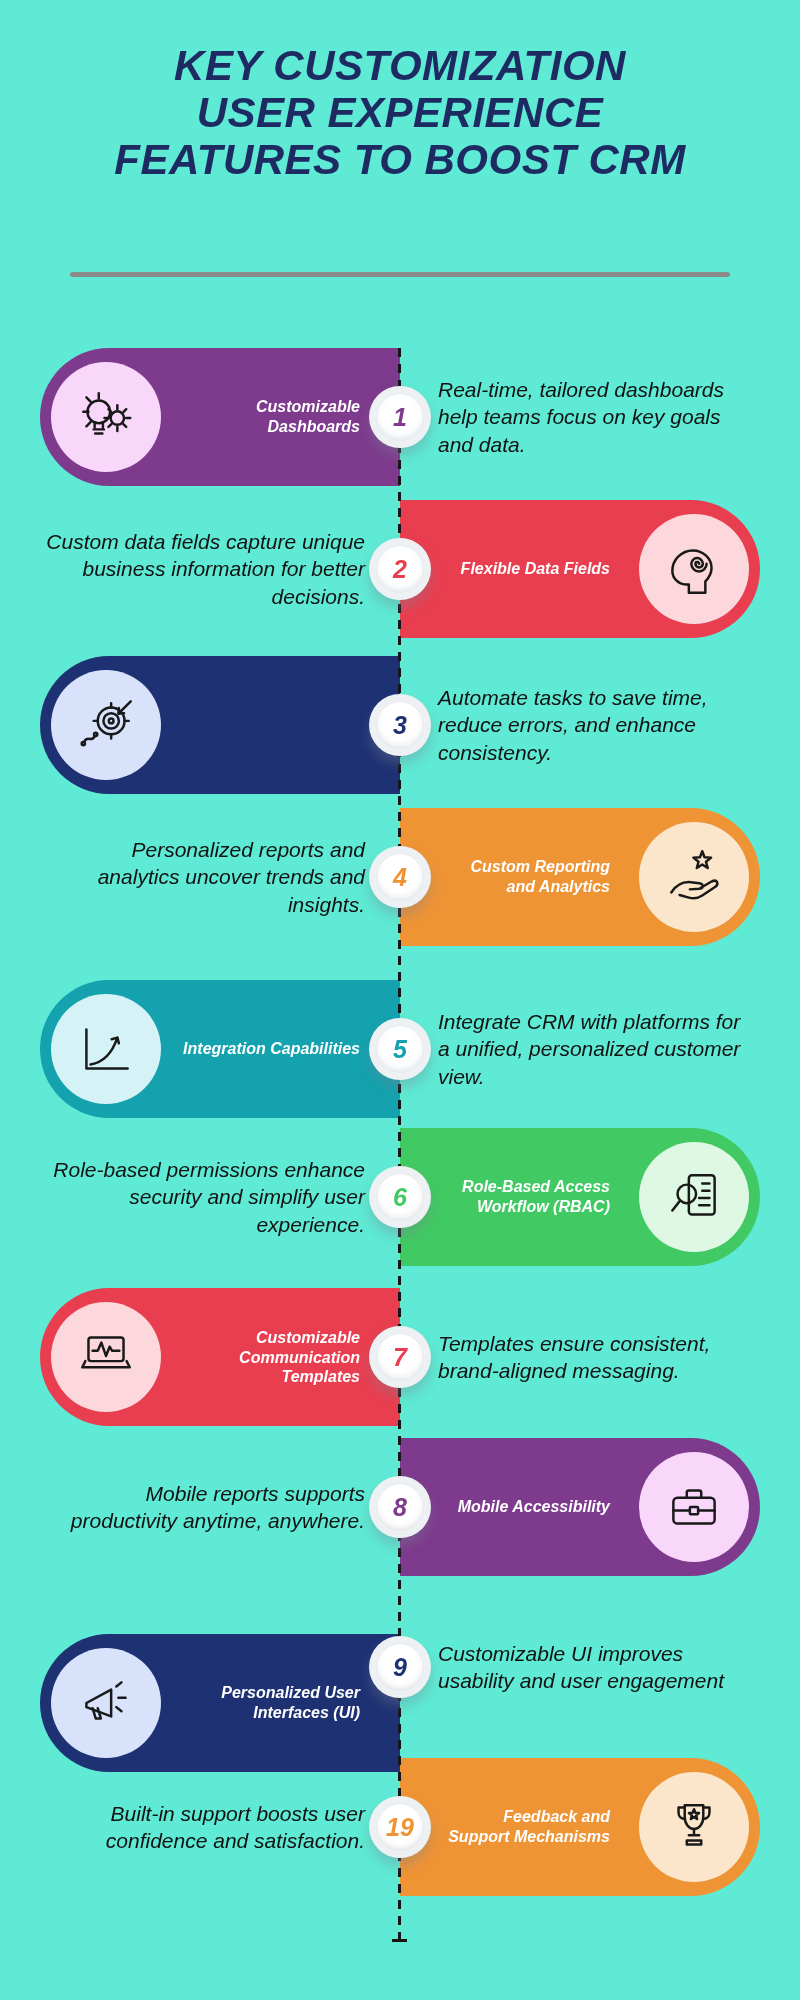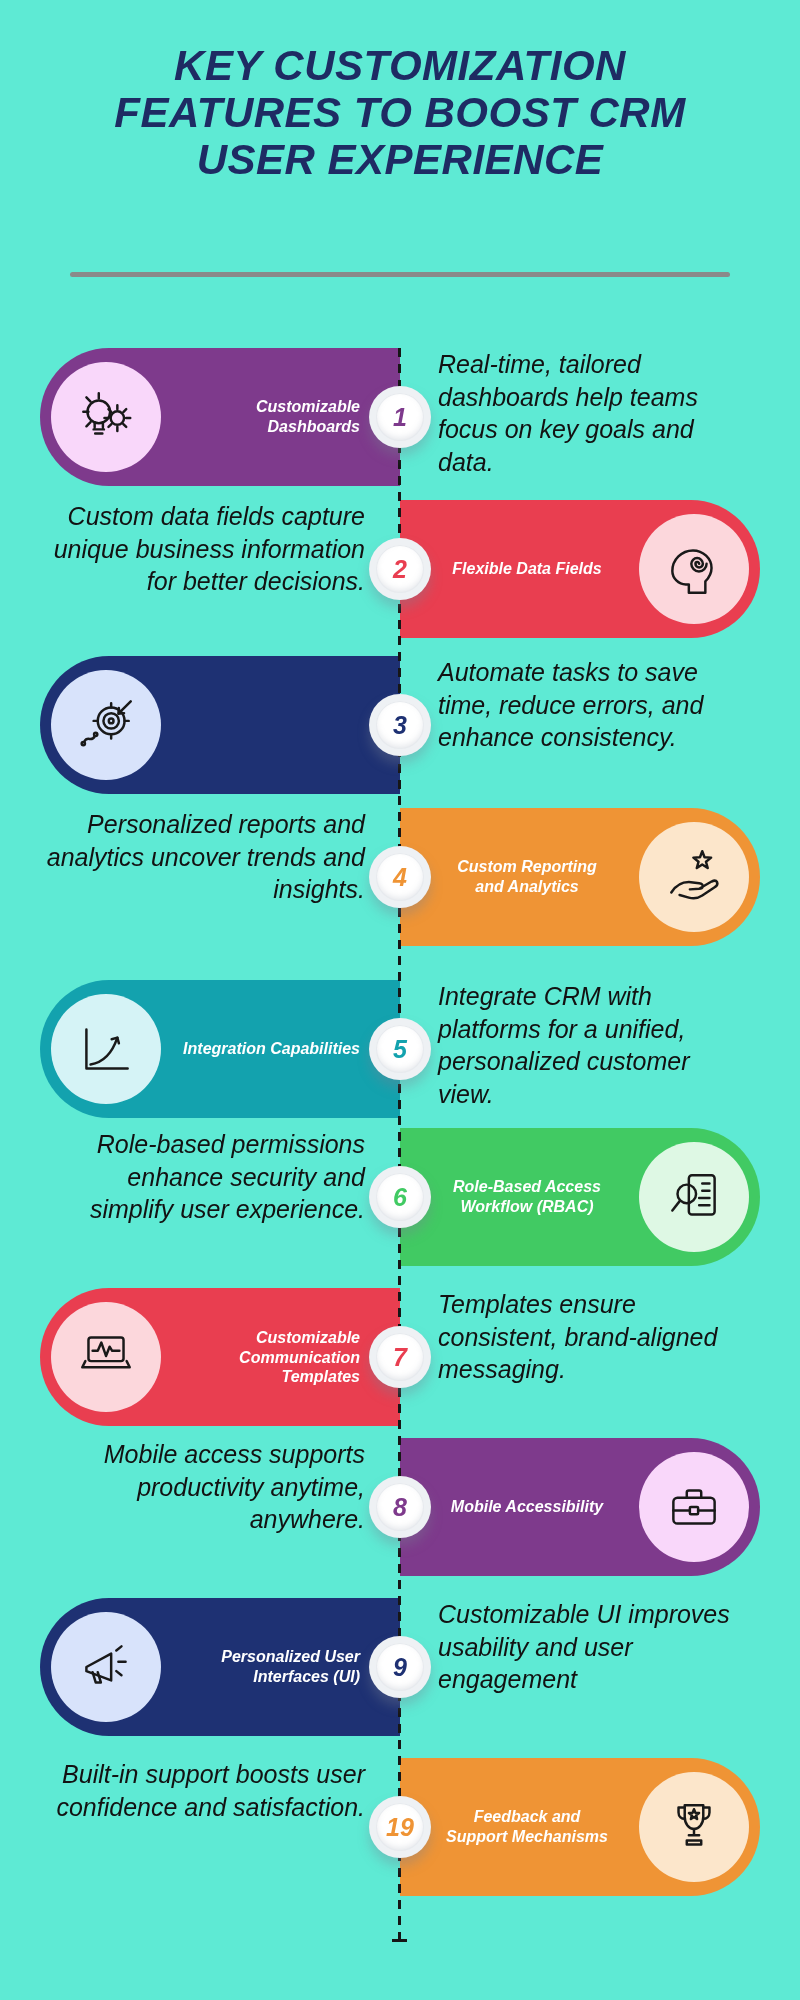--- a/index.html
+++ b/index.html
@@ -23,46 +23,46 @@
   .row-right .pill{left:400px;border-radius:0 69px 69px 0;}
   .icon-circle{position:absolute;top:14px;width:110px;height:110px;border-radius:50%;
                display:flex;align-items:center;justify-content:center;}
   .row-left  .icon-circle{left:11px;}
   .row-right .icon-circle{right:11px;}
   .icon-circle svg{width:66px;height:66px;stroke:#191919;fill:none;stroke-width:2.4;
                    stroke-linecap:round;stroke-linejoin:round;}
   .pill-label{position:absolute;top:50%;transform:translateY(-50%);color:#ffffff;
               font-size:16px;line-height:1.22;font-weight:700;}
   .row-left  .pill-label{left:124px;right:40px;text-align:right;}
-  .row-right .pill-label{left:44px;right:150px;text-align:center;}
-
-  
-  .desc{position:absolute;top:0;height:138px;display:flex;z-index:0;
-        font-size:25px;line-height:1.3;color:#121212;font-weight:500;}
+  .row-right .pill-label{left:44px;right:150px;text-align:right;}
+
+  
+  .desc{position:absolute;top:0;height:138px;display:flex;align-items:center;z-index:0;
+        font-size:21px;line-height:1.3;color:#121212;font-weight:500;}
   .row-left  .desc{left:438px;width:312px;text-align:left;}
   .row-right .desc{left:45px;width:320px;text-align:right;justify-content:flex-end;}
 
   
   .num-circle{position:absolute;left:369px;top:38px;width:62px;height:62px;border-radius:50%;
       background:#eef1f4;z-index:4;display:flex;align-items:center;justify-content:center;
       box-shadow:0 8px 12px rgba(120,130,145,.35);}
   .num-inner{width:48px;height:48px;border-radius:50%;background:#ffffff;
       display:flex;align-items:center;justify-content:center;
       box-shadow:inset 0 0 0 1px #e7eaee, inset 0 -3px 6px rgba(150,160,175,.25);}
   .num{font-size:25px;font-weight:700;}
 </style>
 </head>
 <body>
 
 <div class="canvas">
 
   <div class="title" style="color: rgb(30, 43, 99);">
     <div>KEY CUSTOMIZATION</div>
+    <div>USER EXPERIENCE</div>
     <div>FEATURES TO BOOST CRM</div>
-    <div>USER EXPERIENCE</div>
   </div>
 
   <div class="divider"></div>
   <div class="dash-line"></div>
 
   <div class="row row-left" style="top:348px">
     <div class="pill" style="background: rgb(126, 58, 140);">
       <div class="icon-circle" style="background: rgb(249, 215, 250);">
         <svg viewBox="0 0 64 64">
             <circle cx="25" cy="27" r="11"></circle>
@@ -221,26 +221,26 @@
           </svg>
       </div>
       <div class="pill-label">Mobile Accessibility</div>
     </div>
     <div class="num-circle">
         <div class="num-inner">
           <span class="num" style="color: rgb(126, 58, 140);">8</span>
         </div>
       </div>
     <div class="desc">
-        <span>Mobile access supports productivity anytime, anywhere.</span>
+        <span>Mobile reports supports productivity anytime, anywhere.</span>
       </div>
   </div>
 
   <div class="row row-left" style="top:1598px">
-    <div class="pill" style="background: rgb(30, 49, 115);">
+    <div class="pill" style="background: rgb(30, 49, 115); margin-top: 36px;">
       <div class="icon-circle" style="background: rgb(216, 227, 251);">
         <svg viewBox="0 0 64 64">
             <path d="M13 32 l24 -13 v26 l-24 -9 z"></path>
             <path d="M19 37 l3 10 h5 l-3 -10"></path>
             <path d="M42 16 l5 -4 M44 27 h7 M42 36 l5 4"></path>
           </svg>
       </div>
       <div class="pill-label">Personalized User Interfaces (UI)</div>
     </div>
     <div class="num-circle">

